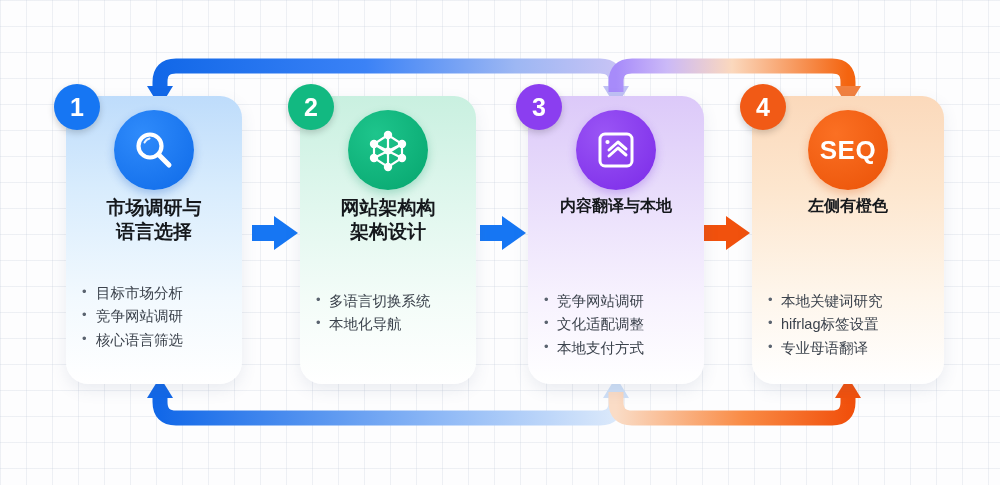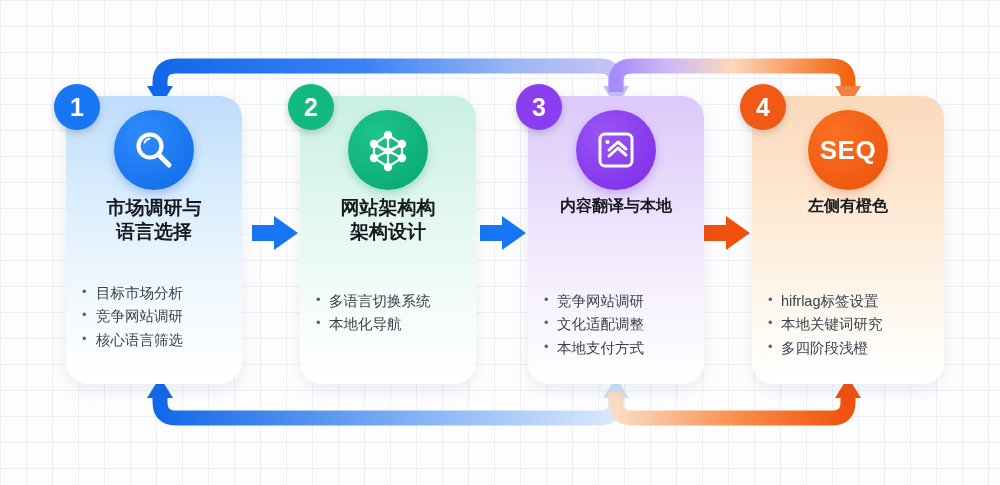--- a/index.html
+++ b/index.html
@@ -257,22 +257,22 @@
   <div class="card c4">
     <div class="inner">
       <div class="iconwrap i4">
         <span class="seqtext">SEQ</span>
       </div>
       <div class="title">
         <span>左侧有橙色</span>
       </div>
       <div class="bullets">
         <ul>
+          <li>本地关键词研究</li>
           <li>hifrlag标签设置</li>
-          <li>本地关键词研究</li>
-          <li>多四阶段浅橙</li>
+          <li>专业母语翻译</li>
         </ul>
       </div>
     </div>
     <div class="badge b4">4</div>
   </div>
 
 </div>
 
 </body></html>

